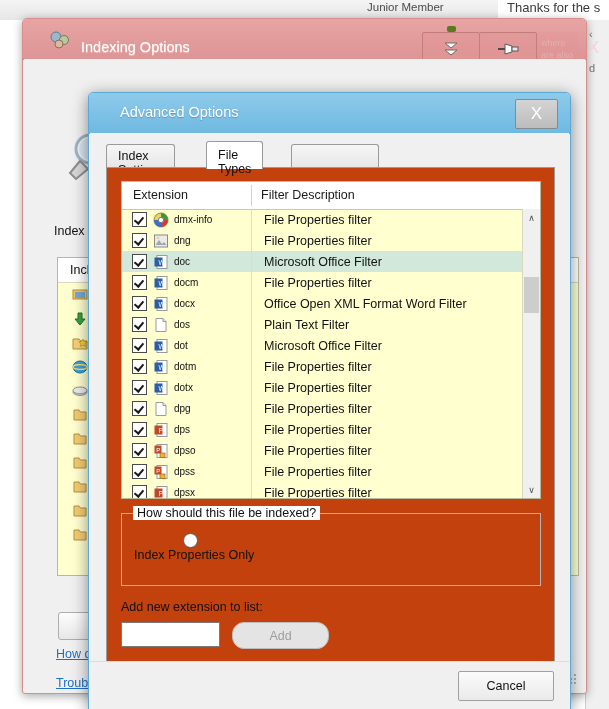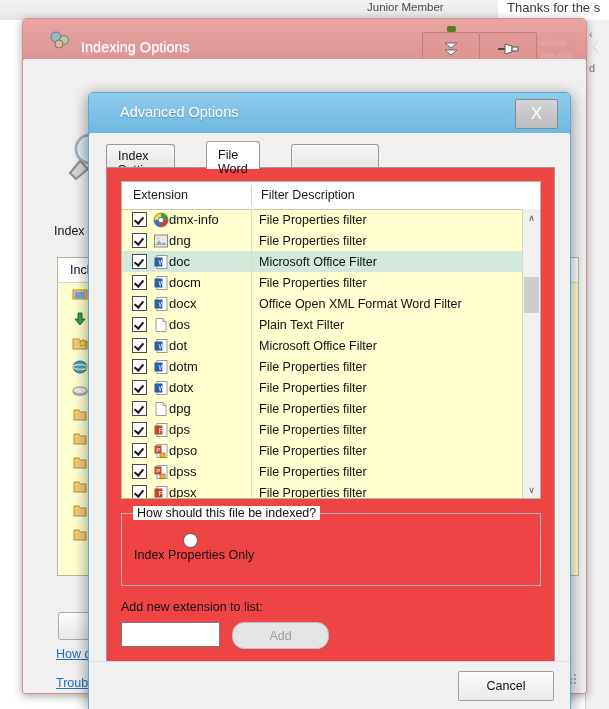--- a/index.html
+++ b/index.html
@@ -72,35 +72,35 @@
   .tabs{position:absolute;left:16px;top:8px;height:27px;}
   .tab{
     position:absolute;top:3px;height:24px;padding:4px 11px 0 11px;box-sizing:border-box;
     font-size:12.5px;color:#111;background:linear-gradient(#f6f6f6,#e6e6e6);
     border:1px solid #9a9a9a;border-bottom:none;border-radius:3px 3px 0 0;
   }
   .tab.active{top:0;height:28px;padding-top:6px;background:#ffffff;border-color:#9a9a9a;z-index:3;}
   .tab.empty{background:linear-gradient(#f6f6f6,#e6e6e6);}
   .tab-panel{
     position:absolute;left:16px;top:34px;width:449px;height:529px;
-    background:#ef4444;border:1px solid #9a9a9a;box-sizing:border-box;
+    background:#c2410c;border:1px solid #9a9a9a;box-sizing:border-box;
   }
 
   .list-wrap{position:absolute;left:14px;top:13px;width:420px;height:318px;border:1px solid #b9b99a;box-sizing:border-box;background:#ffffd0;overflow:hidden;}
   .lhead{position:absolute;left:0;top:0;right:0;height:27px;background:#ffffff;border-bottom:1px solid #c9c9ae;}
   .lhead .c1{position:absolute;left:11px;top:6px;font-size:12.5px;color:#1a1a1a;}
   .lhead .c2{position:absolute;left:139px;top:6px;font-size:12.5px;color:#1a1a1a;}
   .lhead .sep{position:absolute;left:129px;top:3px;width:1px;height:21px;background:#d5d5bd;}
   .lrows{position:absolute;left:0;top:27px;right:17px;bottom:0;overflow:hidden;}
   .lrow{height:21px;display:flex;align-items:center;position:relative;}
   .lrow.sel{background:#d2e8da;}
   .cbx{width:13px;height:13px;margin-left:10px;background:#ffffff;border:1px solid #4a4a4a;flex:0 0 13px;position:relative;}
   .cbx:after{content:"";position:absolute;left:3px;top:2px;width:4px;height:7px;border:solid #1a1a1a;border-width:0 2px 2px 0;transform:rotate(40deg);}
   .ficon{width:16px;height:16px;margin-left:6px;flex:0 0 16px;}
-  .ext{font-size:13px;color:#111;width:88px;flex:0 0 88px;}
+  .ext{margin-left:5px;font-size:10px;color:#111;width:88px;flex:0 0 88px;}
   .desc{font-size:12.5px;color:#111;margin-left:2px;}
   .lrow .vsep{position:absolute;left:129px;top:0;bottom:0;width:1px;background:#dedec2;}
 
   .sbar{position:absolute;right:0;top:27px;bottom:0;width:17px;background:#f0f0f0;border-left:1px solid #d8d8c0;}
   .sbtn{position:absolute;left:0;width:17px;height:17px;display:flex;align-items:center;justify-content:center;color:#505050;font-size:9px;}
   .sbtn.up{top:0;}
   .sbtn.down{bottom:0;}
   .sthumb{position:absolute;left:1px;top:68px;width:15px;height:36px;background:#cdcdcd;}
 
   .gbox{position:absolute;left:14px;top:345px;width:420px;height:73px;border:1px solid #b4b4b4;box-sizing:border-box;}
@@ -269,21 +269,21 @@
 
 <div class="dlg">
   <div class="dlg-title">
     <div class="dlg-title-text">Advanced Options</div>
     <div class="dlg-close">X</div>
   </div>
 
   <div class="dlg-body">
     <div class="tabs">
       <div class="tab" style="left:0;">Index Settings</div>
-      <div class="tab active" style="left:100px;">File Word</div>
+      <div class="tab active" style="left:100px;">File Types</div>
       <div class="tab empty" style="left:185px;width:88px;"></div>
     </div>
 
     <div class="tab-panel">
 
       <div class="list-wrap">
         <div class="lhead">
           <div class="c1">Extension</div>
           <div class="sep"></div>
           <div class="c2">Filter Description</div>

